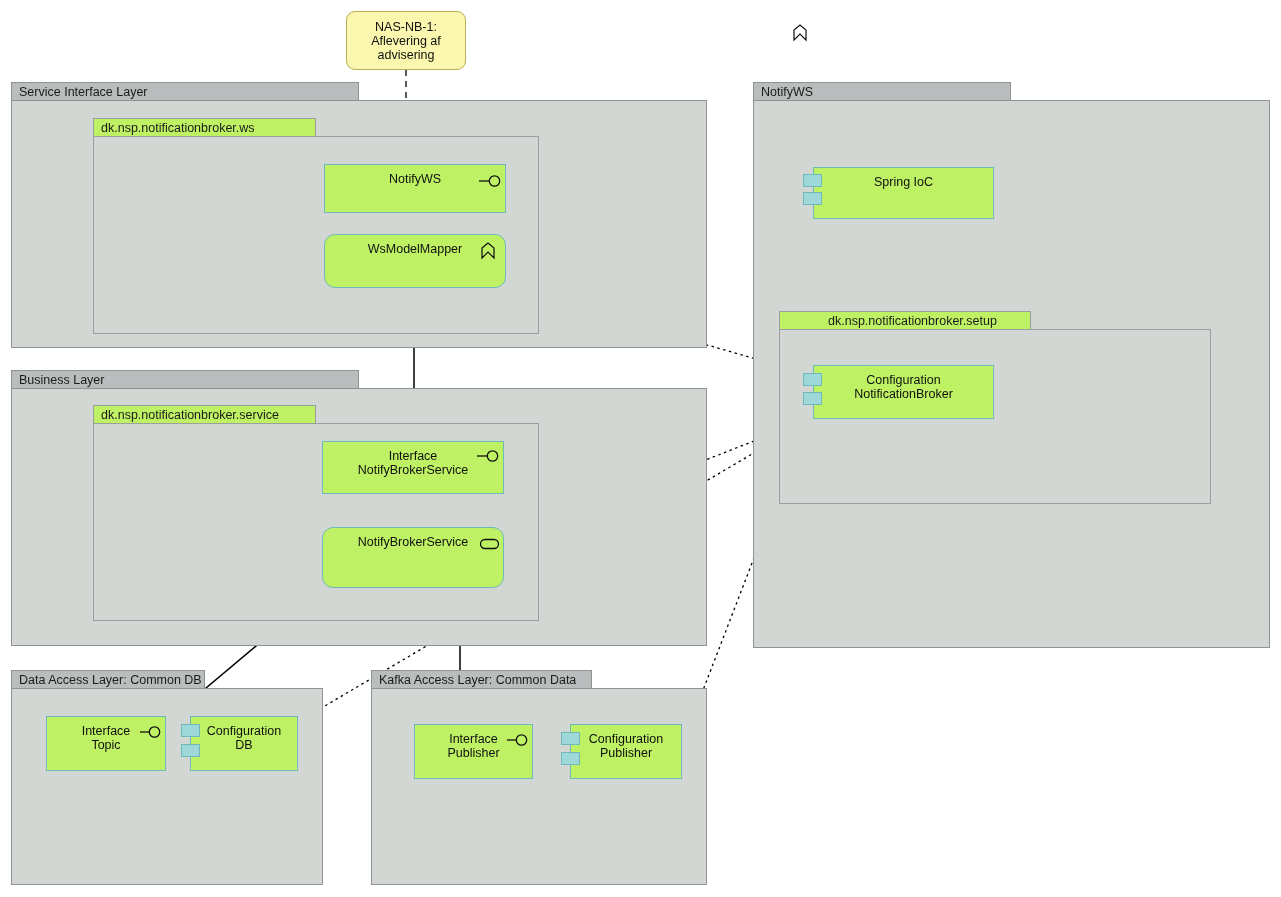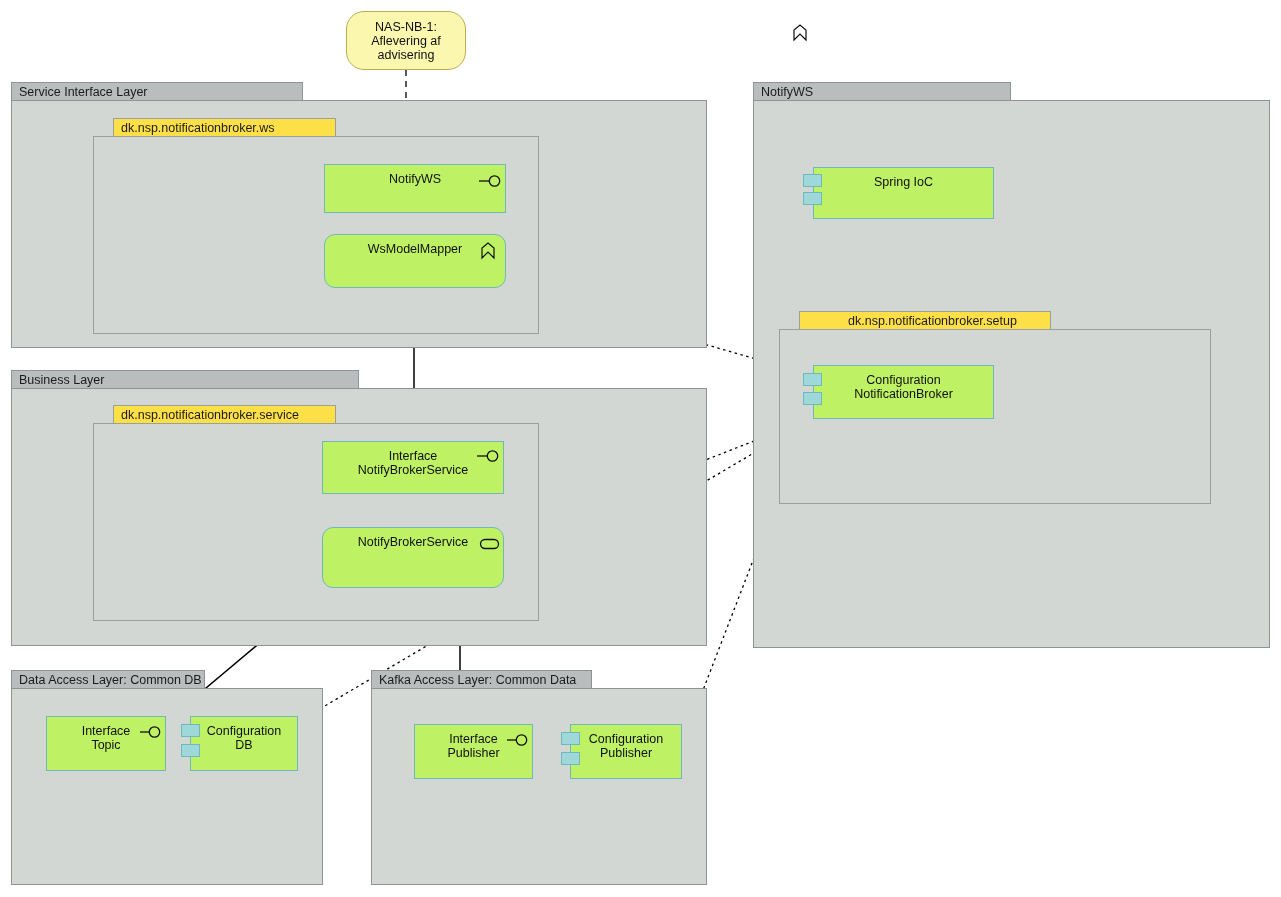--- a/index.html
+++ b/index.html
@@ -49,24 +49,23 @@
     position: absolute;
     box-sizing: border-box;
     background: #d2d7d4;
     border: 1px solid #8f9493;
   }
   .pkg-body.inner {
     background: #d2d7d4;
     border: 1px solid #9aa09e;
   }
   .pkg-tab.inner {
-    background: #fde047;
+    background: #bef264;
     border: 1px solid #9aa09e;
     border-bottom: none;
-    margin-left: 20px;
   }
 
   
   .node {
     position: absolute;
     box-sizing: border-box;
     background: #bef264;
     border: 1px solid #6fb9bd;
     color: #101010;
     font-size: 12.5px;
@@ -81,21 +80,21 @@
     padding: 0 6px;
     white-space: pre-line;
   }
   .node.rounded {
     border-radius: 11px;
     padding-left: 9px;
   }
   .node.note {
     background: #fbf7ae;
     border: 1px solid #b9ad55;
-    border-radius: 18px;
+    border-radius: 9px;
   }
   .node.note .label { top: 8px; }
   
   .port {
     position: absolute;
     width: 19px;
     height: 13px;
     background: #9ed8d8;
     border: 1px solid #6fb9bd;
     box-sizing: border-box;
@@ -163,21 +162,21 @@
       <path d="M312,704 L297,720 L314,720 z" fill="#ffffff" stroke="#000" stroke-width="1.2"></path>
     </g>
 
     <g>
       <path d="M806,423 L695,711" stroke="#000" stroke-width="1.3" fill="none" stroke-dasharray="2.5,3.5"></path>
       <path d="M690,707 L676,718 L691,722 z" fill="#ffffff" stroke="#000" stroke-width="1.2"></path>
     </g>
   </svg>
 
   <div class="pkg">
-    <div class="pkg-tab" style="left:11px; top:82px; width:292px;">Service Interface Layer</div>
+    <div class="pkg-tab" style="left:11px; top:82px; width:348px;">Service Interface Layer</div>
     <div class="pkg-body" style="left:11px; top:100px; width:696px; height:248px;"></div>
   </div>
 
   <div class="pkg">
     <div class="pkg-tab inner" style="left:93px; top:118px; width:223px;">dk.nsp.notificationbroker.ws</div>
     <div class="pkg-body inner" style="left:93px; top:136px; width:446px; height:198px;"></div>
   </div>
 
   <div class="pkg">
     <div class="pkg-tab" style="left:11px; top:370px; width:348px;">Business Layer</div>

